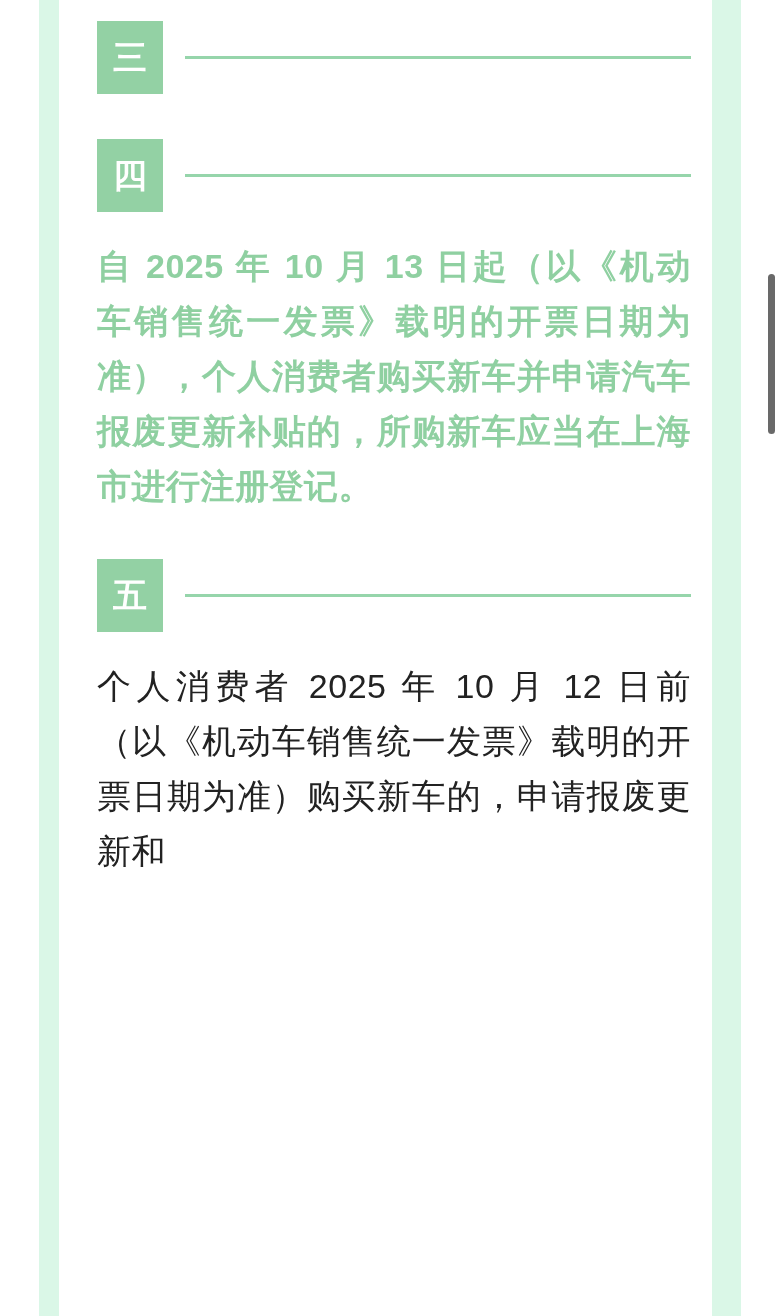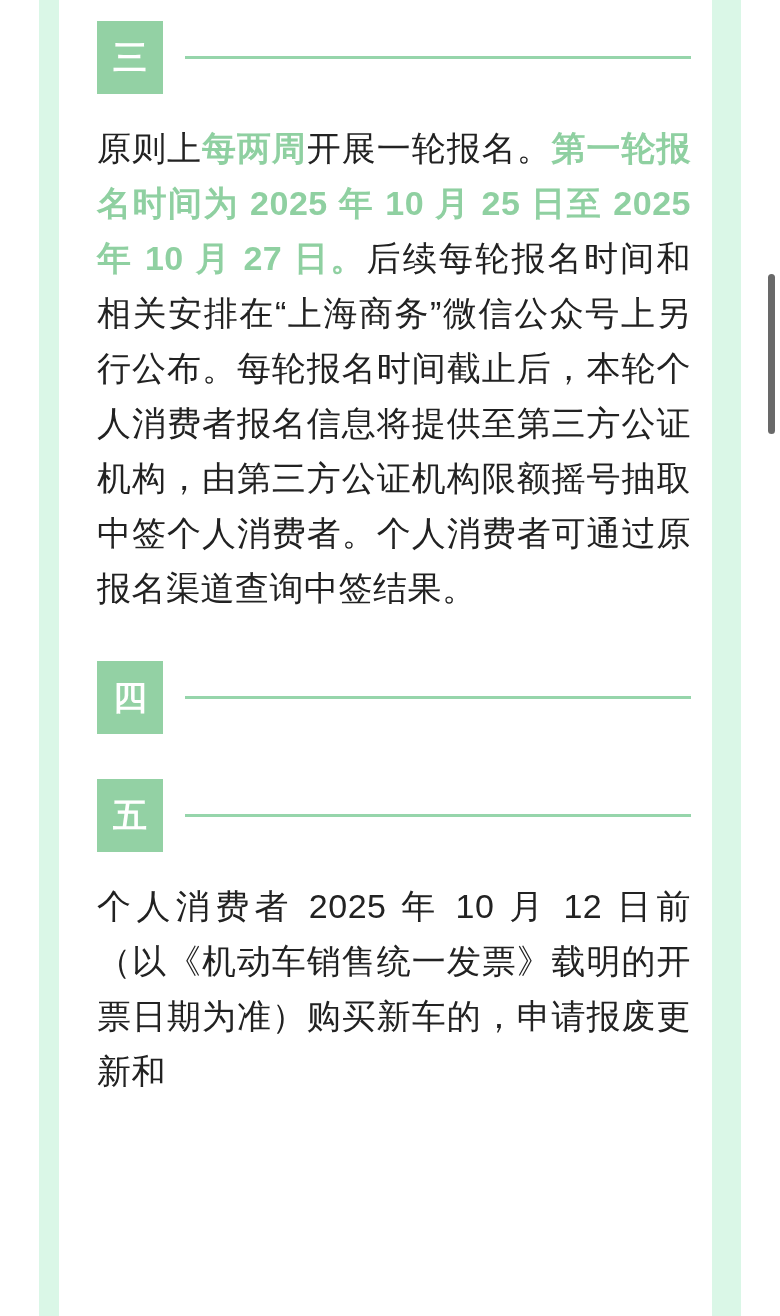--- a/index.html
+++ b/index.html
@@ -55,27 +55,27 @@
 
 <div class="strip left"></div>
 <div class="strip right"></div>
 
 <main class="content">
     <section class="sec">
       <div class="sec-head">
         <div class="sec-num">三</div>
         <div class="sec-line"></div>
       </div>
-      <p class="sec-para"><span class="seg">原则上</span><span class="seg green">每两周</span><span class="seg">开展一轮报名。</span><span class="seg green">第一轮报名时间为 2025 年 10 月 25 日至 2025 年 10 月 27 日。</span><span class="seg">后续每轮报名时间和相关安排在“上海商务”微信公众号上另行公布。每轮报名时间截止后，本轮个人消费者报名信息将提供至第三方公证机构，由第三方公证机构限额摇号抽取中签个人消费者。个人消费者可通过原报名渠道查询中签结果。</span></p>
     </section>
     <section class="sec">
       <div class="sec-head">
         <div class="sec-num">四</div>
         <div class="sec-line"></div>
       </div>
+      <p class="sec-para"><span class="seg green">自 2025 年 10 月 13 日起（以《机动车销售统一发票》载明的开票日期为准），个人消费者购买新车并申请汽车报废更新补贴的，所购新车应当在上海市进行注册登记。</span></p>
     </section>
     <section class="sec">
       <div class="sec-head">
         <div class="sec-num">五</div>
         <div class="sec-line"></div>
       </div>
       <p class="sec-para"><span class="seg">个人消费者 2025 年 10 月 12 日前（以《机动车销售统一发票》载明的开票日期为准）购买新车的，申请报废更新和</span></p>
     </section>
   </main>
 

